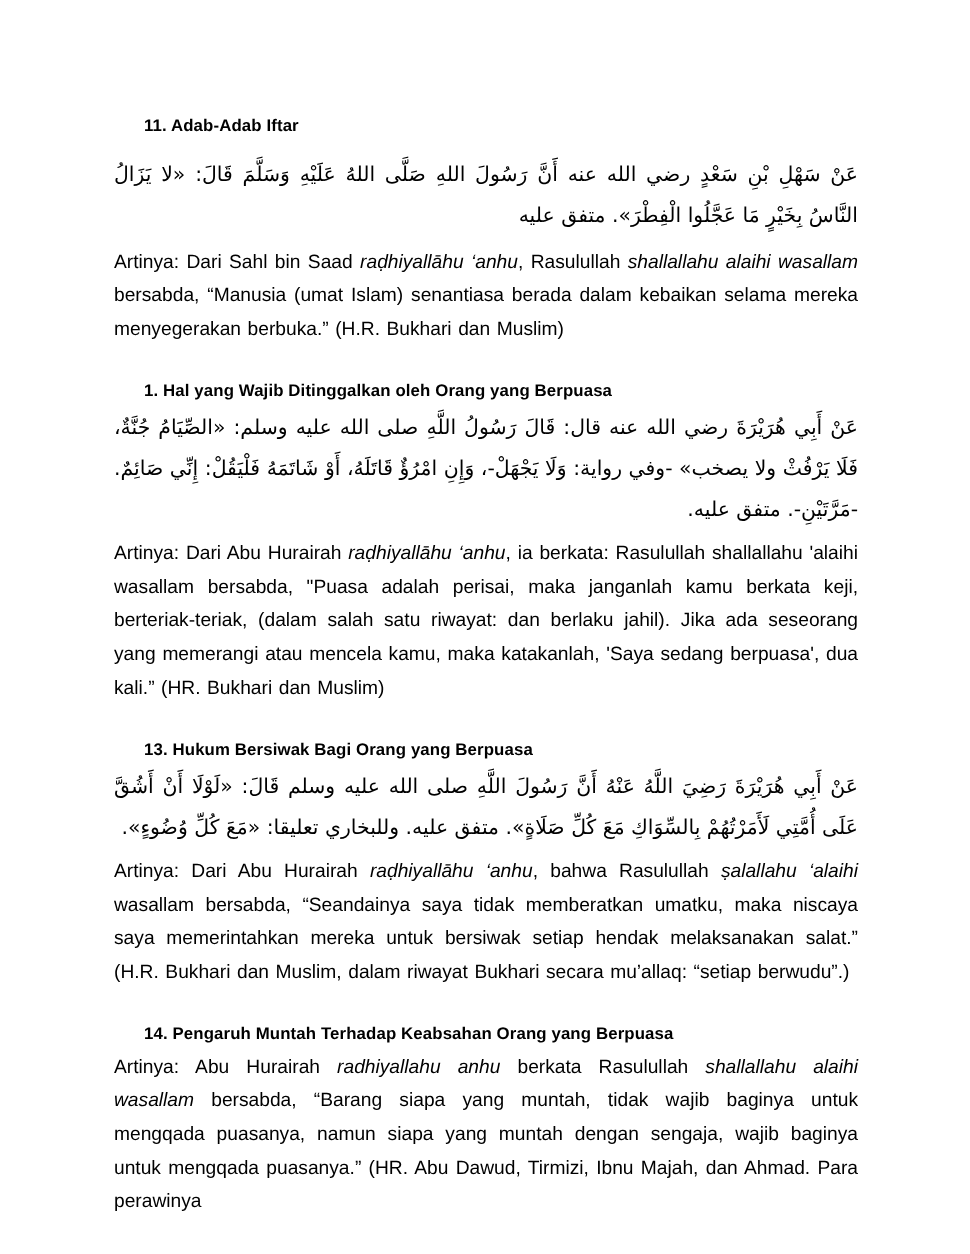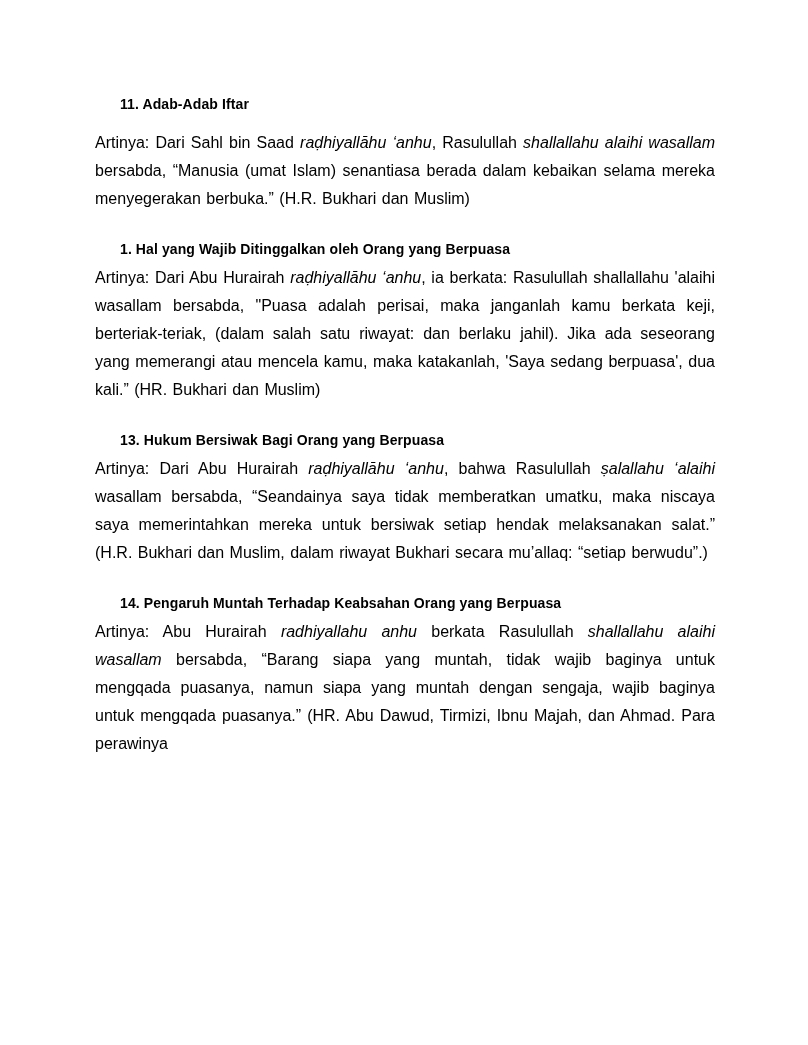--- a/index.html
+++ b/index.html
@@ -54,30 +54,33 @@
   }
   .translation .run-italic { font-style: italic; }
 </style>
 </head>
 <body>
 
 <main class="page">
 
   <section class="section section-first">
     <h2 class="heading">11. Adab-Adab Iftar</h2>
+    <p class="arabic" dir="rtl">عَنْ سَهْلِ بْنِ سَعْدٍ رضي الله عنه أَنَّ رَسُولَ اللهِ صَلَّى اللهُ عَلَيْهِ وَسَلَّمَ قَالَ: «لا يَزَالُ النَّاسُ بِخَيْرٍ مَا عَجَّلُوا الْفِطْرَ». متفق عليه</p>
     <p class="translation"><span class="run-regular">Artinya: Dari Sahl bin Saad </span><span class="run-italic">raḍhiyallāhu ‘anhu</span><span class="run-regular">, Rasulullah </span><span class="run-italic">shallallahu alaihi wasallam</span><span class="run-regular"> bersabda, “Manusia (umat Islam) senantiasa berada dalam kebaikan selama mereka menyegerakan berbuka.” (H.R. Bukhari dan Muslim)</span></p>
   </section>
 
   <section class="section">
     <h2 class="heading">1. Hal yang Wajib Ditinggalkan oleh Orang yang Berpuasa</h2>
+    <p class="arabic" dir="rtl">عَنْ أَبِي هُرَيْرَةَ رضي الله عنه قال: قَالَ رَسُولُ اللَّهِ صلى الله عليه وسلم: «الصِّيَامُ جُنَّةٌ، فَلَا يَرْفُثْ ولا يصخب» -وفي رواية: وَلَا يَجْهَلْ-، وَإِنِ امْرُؤٌ قَاتَلَهُ، أَوْ شَاتَمَهُ فَلْيَقُلْ: إِنِّي صَائِمٌ. -مَرَّتَيْنِ-. متفق عليه.</p>
     <p class="translation"><span class="run-regular">Artinya: Dari Abu Hurairah </span><span class="run-italic">raḍhiyallāhu ‘anhu</span><span class="run-regular">, ia berkata: Rasulullah shallallahu 'alaihi wasallam bersabda, "Puasa adalah perisai, maka janganlah kamu berkata keji, berteriak-teriak, (dalam salah satu riwayat: dan berlaku jahil). Jika ada seseorang yang memerangi atau mencela kamu, maka katakanlah, 'Saya sedang berpuasa', dua kali.” (HR. Bukhari dan Muslim)</span></p>
   </section>
 
   <section class="section">
     <h2 class="heading">13. Hukum Bersiwak Bagi Orang yang Berpuasa</h2>
+    <p class="arabic" dir="rtl">عَنْ أَبِي هُرَيْرَةَ رَضِيَ اللَّهُ عَنْهُ أَنَّ رَسُولَ اللَّهِ صلى الله عليه وسلم قَالَ: «لَوْلَا أَنْ أَشُقَّ عَلَى أُمَّتِي لَأَمَرْتُهُمْ بِالسِّوَاكِ مَعَ كُلِّ صَلَاةٍ». متفق عليه. وللبخاري تعليقا: «مَعَ كُلِّ وُضُوءٍ».</p>
     <p class="translation"><span class="run-regular">Artinya: Dari Abu Hurairah </span><span class="run-italic">raḍhiyallāhu ‘anhu</span><span class="run-regular">, bahwa Rasulullah </span><span class="run-italic">ṣalallahu ‘alaihi</span><span class="run-regular"> wasallam bersabda, “Seandainya saya tidak memberatkan umatku, maka niscaya saya memerintahkan mereka untuk bersiwak setiap hendak melaksanakan salat.” (H.R. Bukhari dan Muslim, dalam riwayat Bukhari secara mu’allaq: “setiap berwudu”.)</span></p>
   </section>
 
   <section class="section">
     <h2 class="heading">14. Pengaruh Muntah Terhadap Keabsahan Orang yang Berpuasa</h2>
     <p class="translation"><span class="run-regular">Artinya: Abu Hurairah </span><span class="run-italic">radhiyallahu anhu</span><span class="run-regular"> berkata Rasulullah </span><span class="run-italic">shallallahu alaihi wasallam</span><span class="run-regular"> bersabda, “Barang siapa yang muntah, tidak wajib baginya untuk mengqada puasanya, namun siapa yang muntah dengan sengaja, wajib baginya untuk mengqada puasanya.” (HR. Abu Dawud, Tirmizi, Ibnu Majah, dan Ahmad. Para perawinya </span></p>
   </section>
 
 </main>
 

